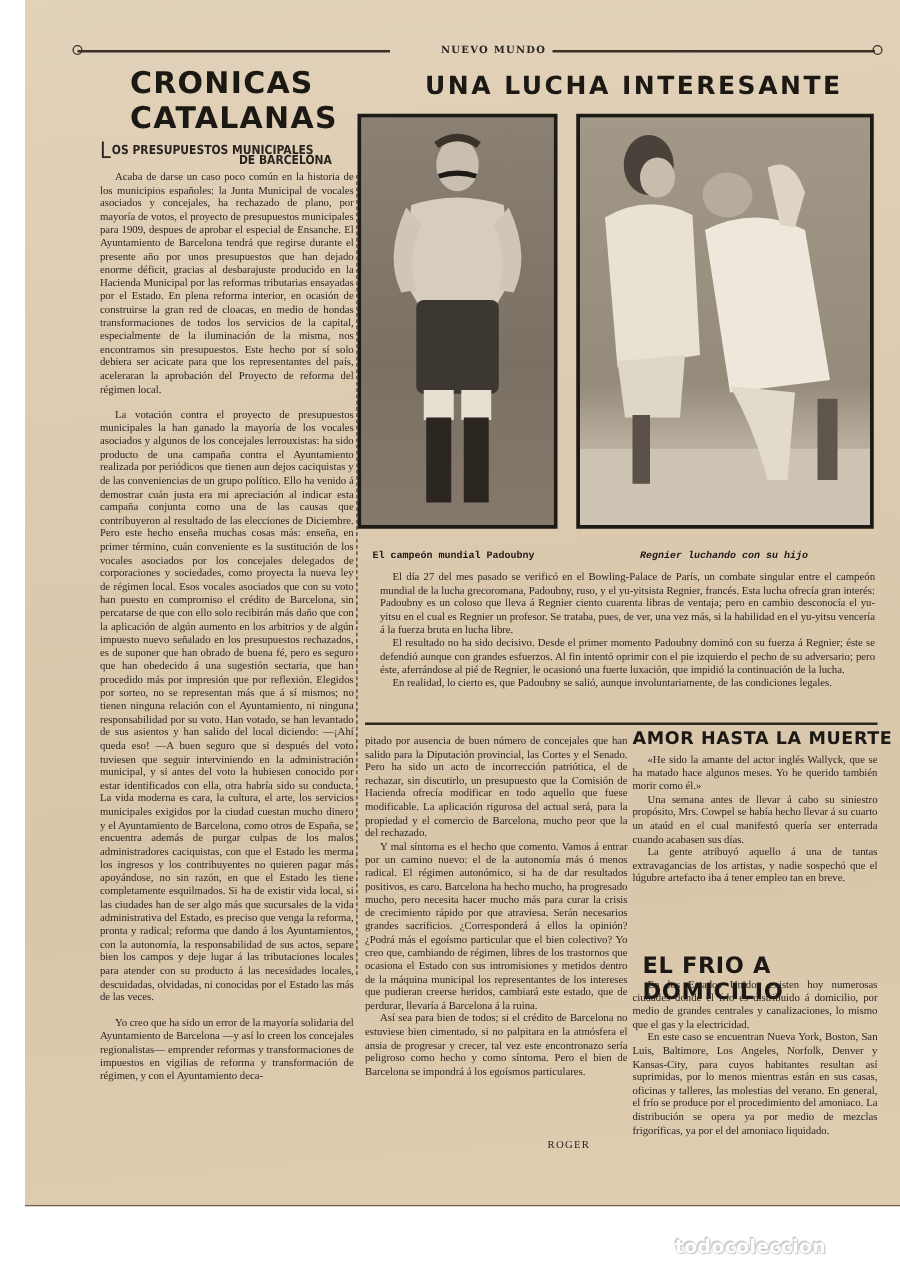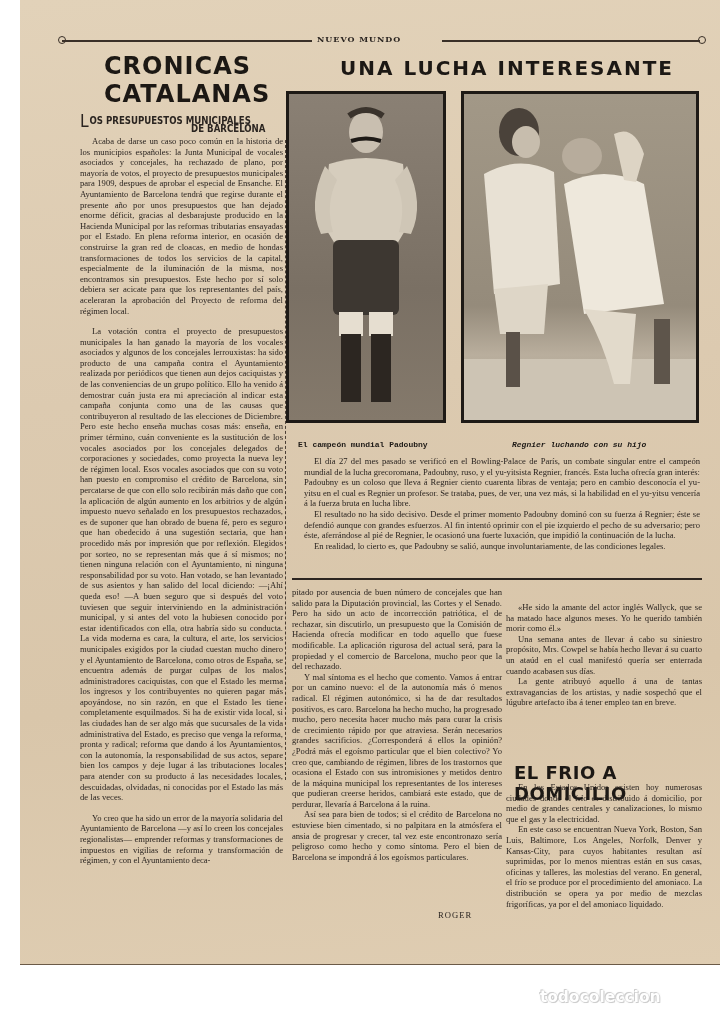--- a/index.html
+++ b/index.html
@@ -13,21 +13,21 @@
     }
 
     .masthead { position: absolute; left: 42px; top: 34px; width: 640px; height: 14px; }
     .masthead .rule { position: absolute; top: 6px; height: 2px; background: #3a3028; }
     .masthead .rule.left { left: 0; width: 250px; }
     .masthead .rule.right { left: 380px; width: 258px; }
     .masthead .curl { position: absolute; top: 2px; width: 8px; height: 8px; border: 1.5px solid #3a3028; border-radius: 50%; }
     .masthead .curl.l { left: -4px; }
     .masthead .curl.r { left: 636px; }
     .masthead .title {
-      position: absolute; left: 255px; top: 0; width: 120px; text-align: left;
+      position: absolute; left: 255px; top: 0; width: 120px; text-align: right;
       font-family: "DejaVu Serif", serif; font-size: 8px; font-weight: bold; letter-spacing: 1px;
     }
 
     .deco-title { font-family: "DejaVu Sans", sans-serif; font-weight: bold; color: #1c1814; letter-spacing: 1px; }
 
     .cronicas { position: absolute; left: 84px; top: 52px; font-size: 24px; line-height: 28px; letter-spacing: 1px; }
     .subhead-1 { position: absolute; left: 60px; top: 110px; font-family: "DejaVu Sans", sans-serif; font-size: 10px; font-weight: bold; transform: scaleX(0.86); transform-origin: left; }
     .subhead-1 .big-l { font-size: 18px; font-weight: normal; vertical-align: -3px; margin-right: 1px; }
     .subhead-2 { position: absolute; right: 455px; top: 123px; font-family: "DejaVu Sans", sans-serif; font-size: 10px; font-weight: bold; transform: scaleX(0.86); transform-origin: right; }
 
@@ -139,20 +139,21 @@
 
   <div class="hrule"></div>
 
   <div class="col col-mid">
     <p style="text-indent:0">pitado por ausencia de buen número de concejales que han salido para la Diputación provincial, las Cortes y el Senado. Pero ha sido un acto de incorrección patriótica, el de rechazar, sin discutirlo, un presupuesto que la Comisión de Hacienda ofrecía modificar en todo aquello que fuese modificable. La aplicación rigurosa del actual será, para la propiedad y el comercio de Barcelona, mucho peor que la del rechazado.</p>
     <p>Y mal síntoma es el hecho que comento. Vamos á entrar por un camino nuevo: el de la autonomía más ó menos radical. El régimen autonómico, si ha de dar resultados positivos, es caro. Barcelona ha hecho mucho, ha progresado mucho, pero necesita hacer mucho más para curar la crisis de crecimiento rápido por que atraviesa. Serán necesarios grandes sacrificios. ¿Corresponderá á ellos la opinión? ¿Podrá más el egoísmo particular que el bien colectivo? Yo creo que, cambiando de régimen, libres de los trastornos que ocasiona el Estado con sus intromisiones y metidos dentro de la máquina municipal los representantes de los intereses que pudieran creerse heridos, cambiará este estado, que de perdurar, llevaría á Barcelona á la ruina.</p>
     <p>Así sea para bien de todos; si el crédito de Barcelona no estuviese bien cimentado, si no palpitara en la atmósfera el ansia de progresar y crecer, tal vez este encontronazo sería peligroso como hecho y como síntoma. Pero el bien de Barcelona se impondrá á los egoísmos particulares.</p>
   </div>
   <div class="signature">ROGER</div>
 
+  <div class="amor-title deco-title">AMOR HASTA LA MUERTE</div>
   <div class="col col-right1">
     <p>«He sido la amante del actor inglés Wallyck, que se ha matado hace algunos meses. Yo he querido también morir como él.»</p>
     <p>Una semana antes de llevar á cabo su siniestro propósito, Mrs. Cowpel se había hecho llevar á su cuarto un ataúd en el cual manifestó quería ser enterrada cuando acabasen sus días.</p>
     <p>La gente atribuyó aquello á una de tantas extravagancias de los artistas, y nadie sospechó que el lúgubre artefacto iba á tener empleo tan en breve.</p>
   </div>
 
   <div class="frio-title deco-title">EL FRIO A DOMICILIO</div>
   <div class="col col-right2">
     <p>En los Estados Unidos existen hoy numerosas ciudades donde el frío es distribuido á domicilio, por medio de grandes centrales y canalizaciones, lo mismo que el gas y la electricidad.</p>
     <p>En este caso se encuentran Nueva York, Boston, San Luis, Baltimore, Los Angeles, Norfolk, Denver y Kansas-City, para cuyos habitantes resultan así suprimidas, por lo menos mientras están en sus casas, oficinas y talleres, las molestias del verano. En general, el frío se produce por el procedimiento del amoniaco. La distribución se opera ya por medio de mezclas frigoríficas, ya por el del amoniaco liquidado.</p>

